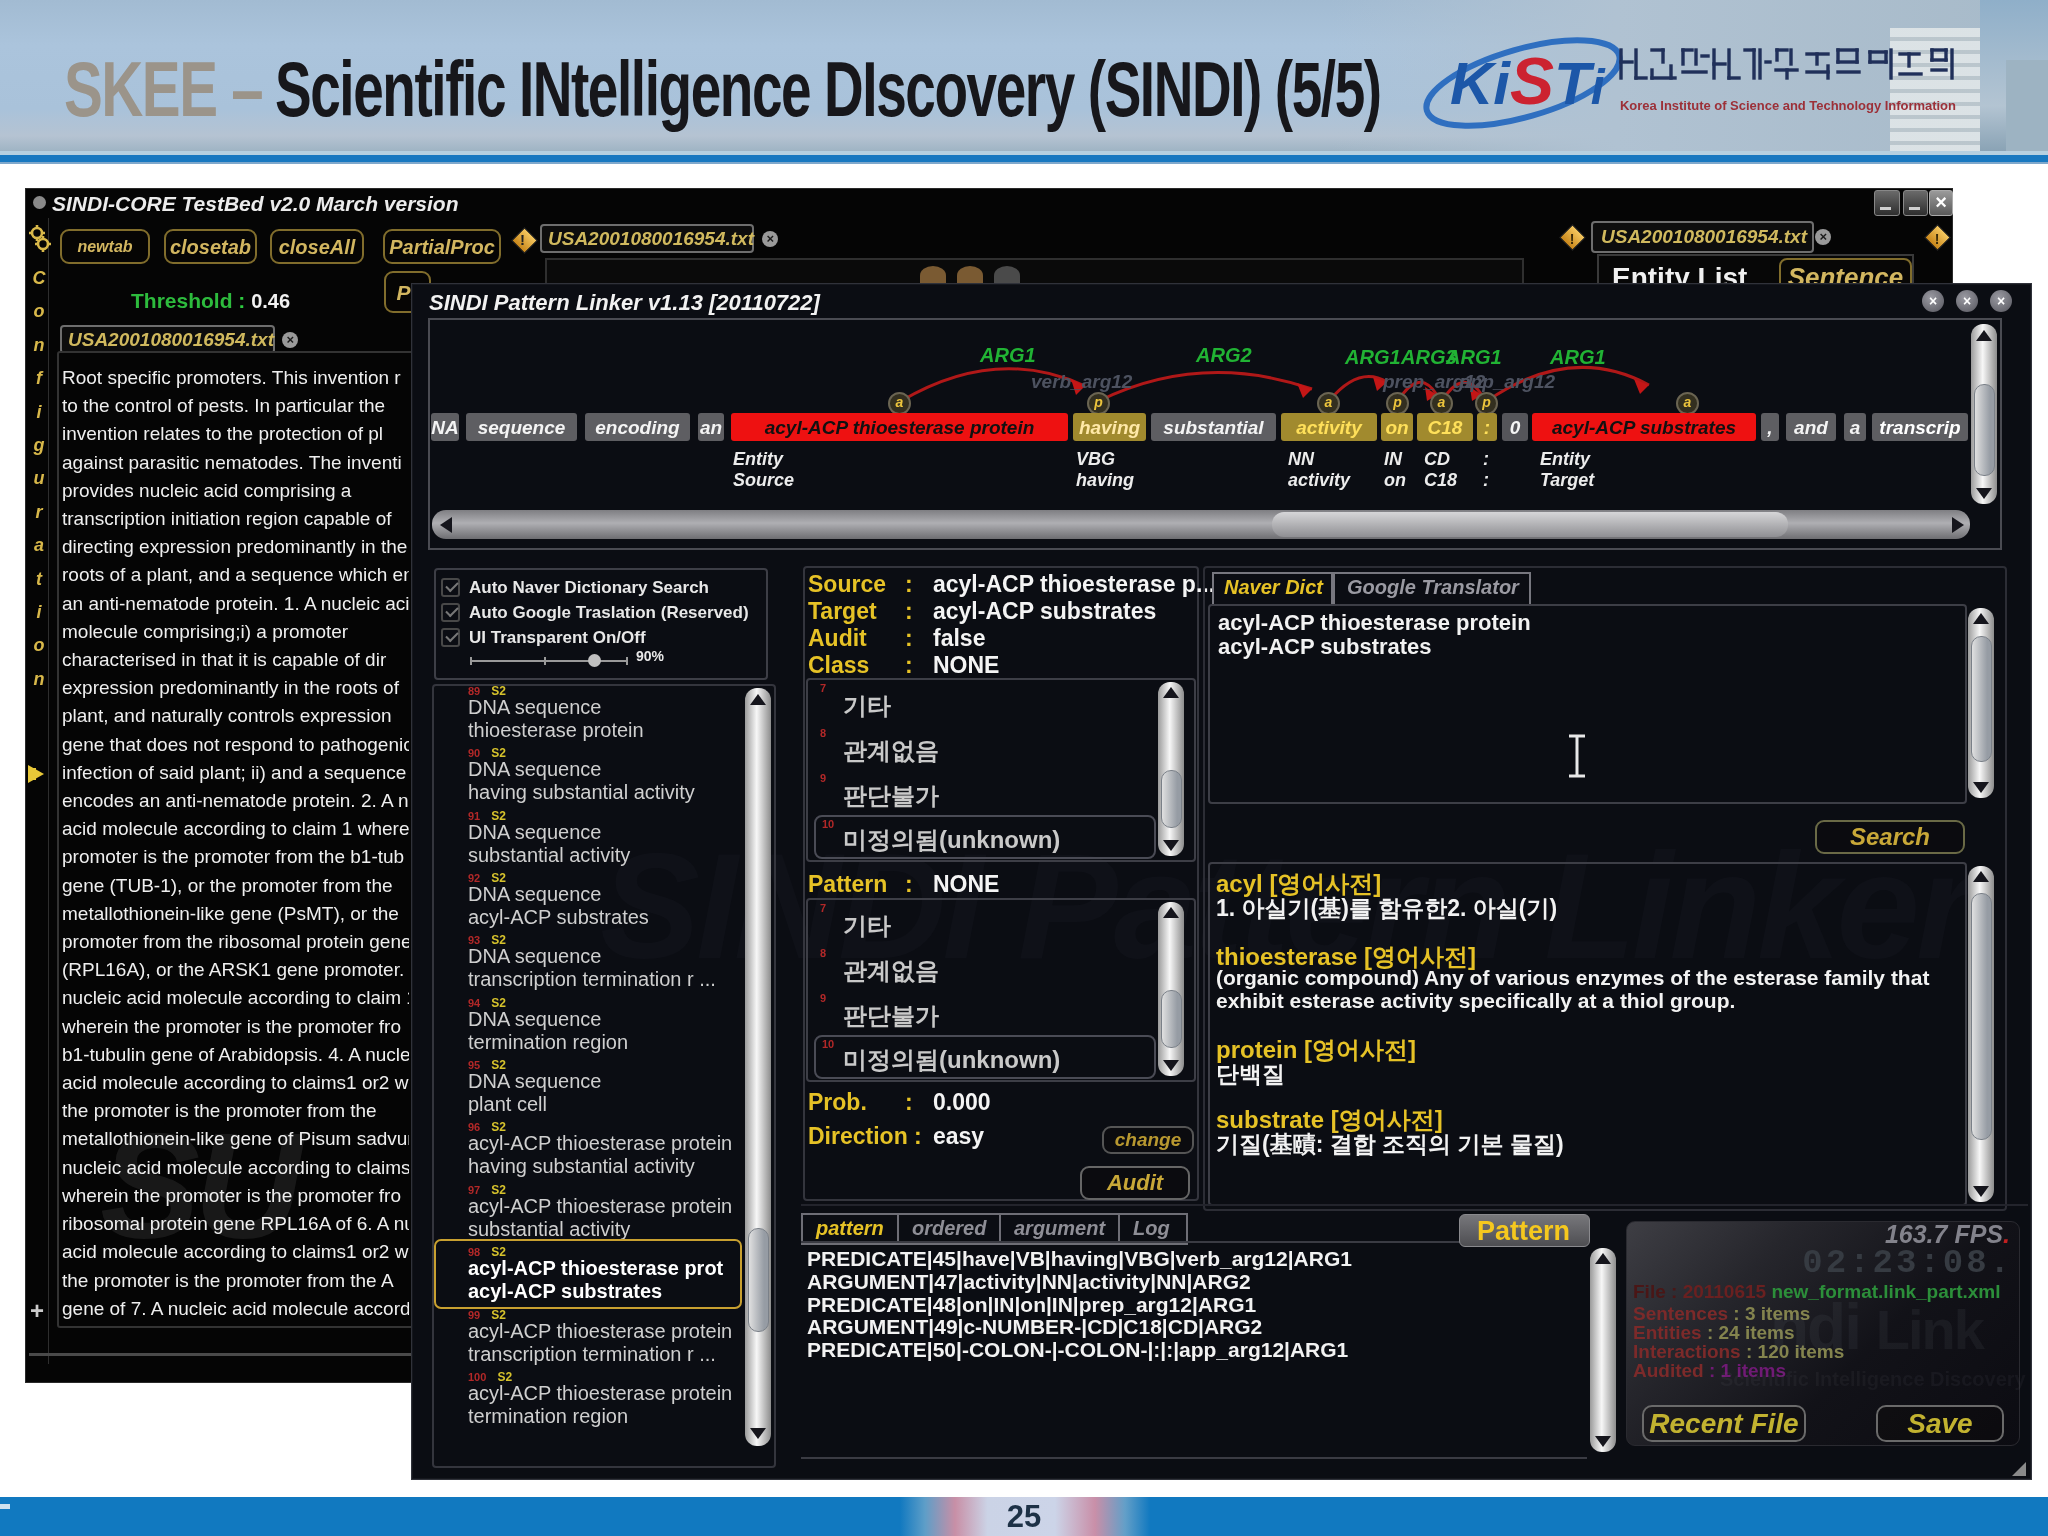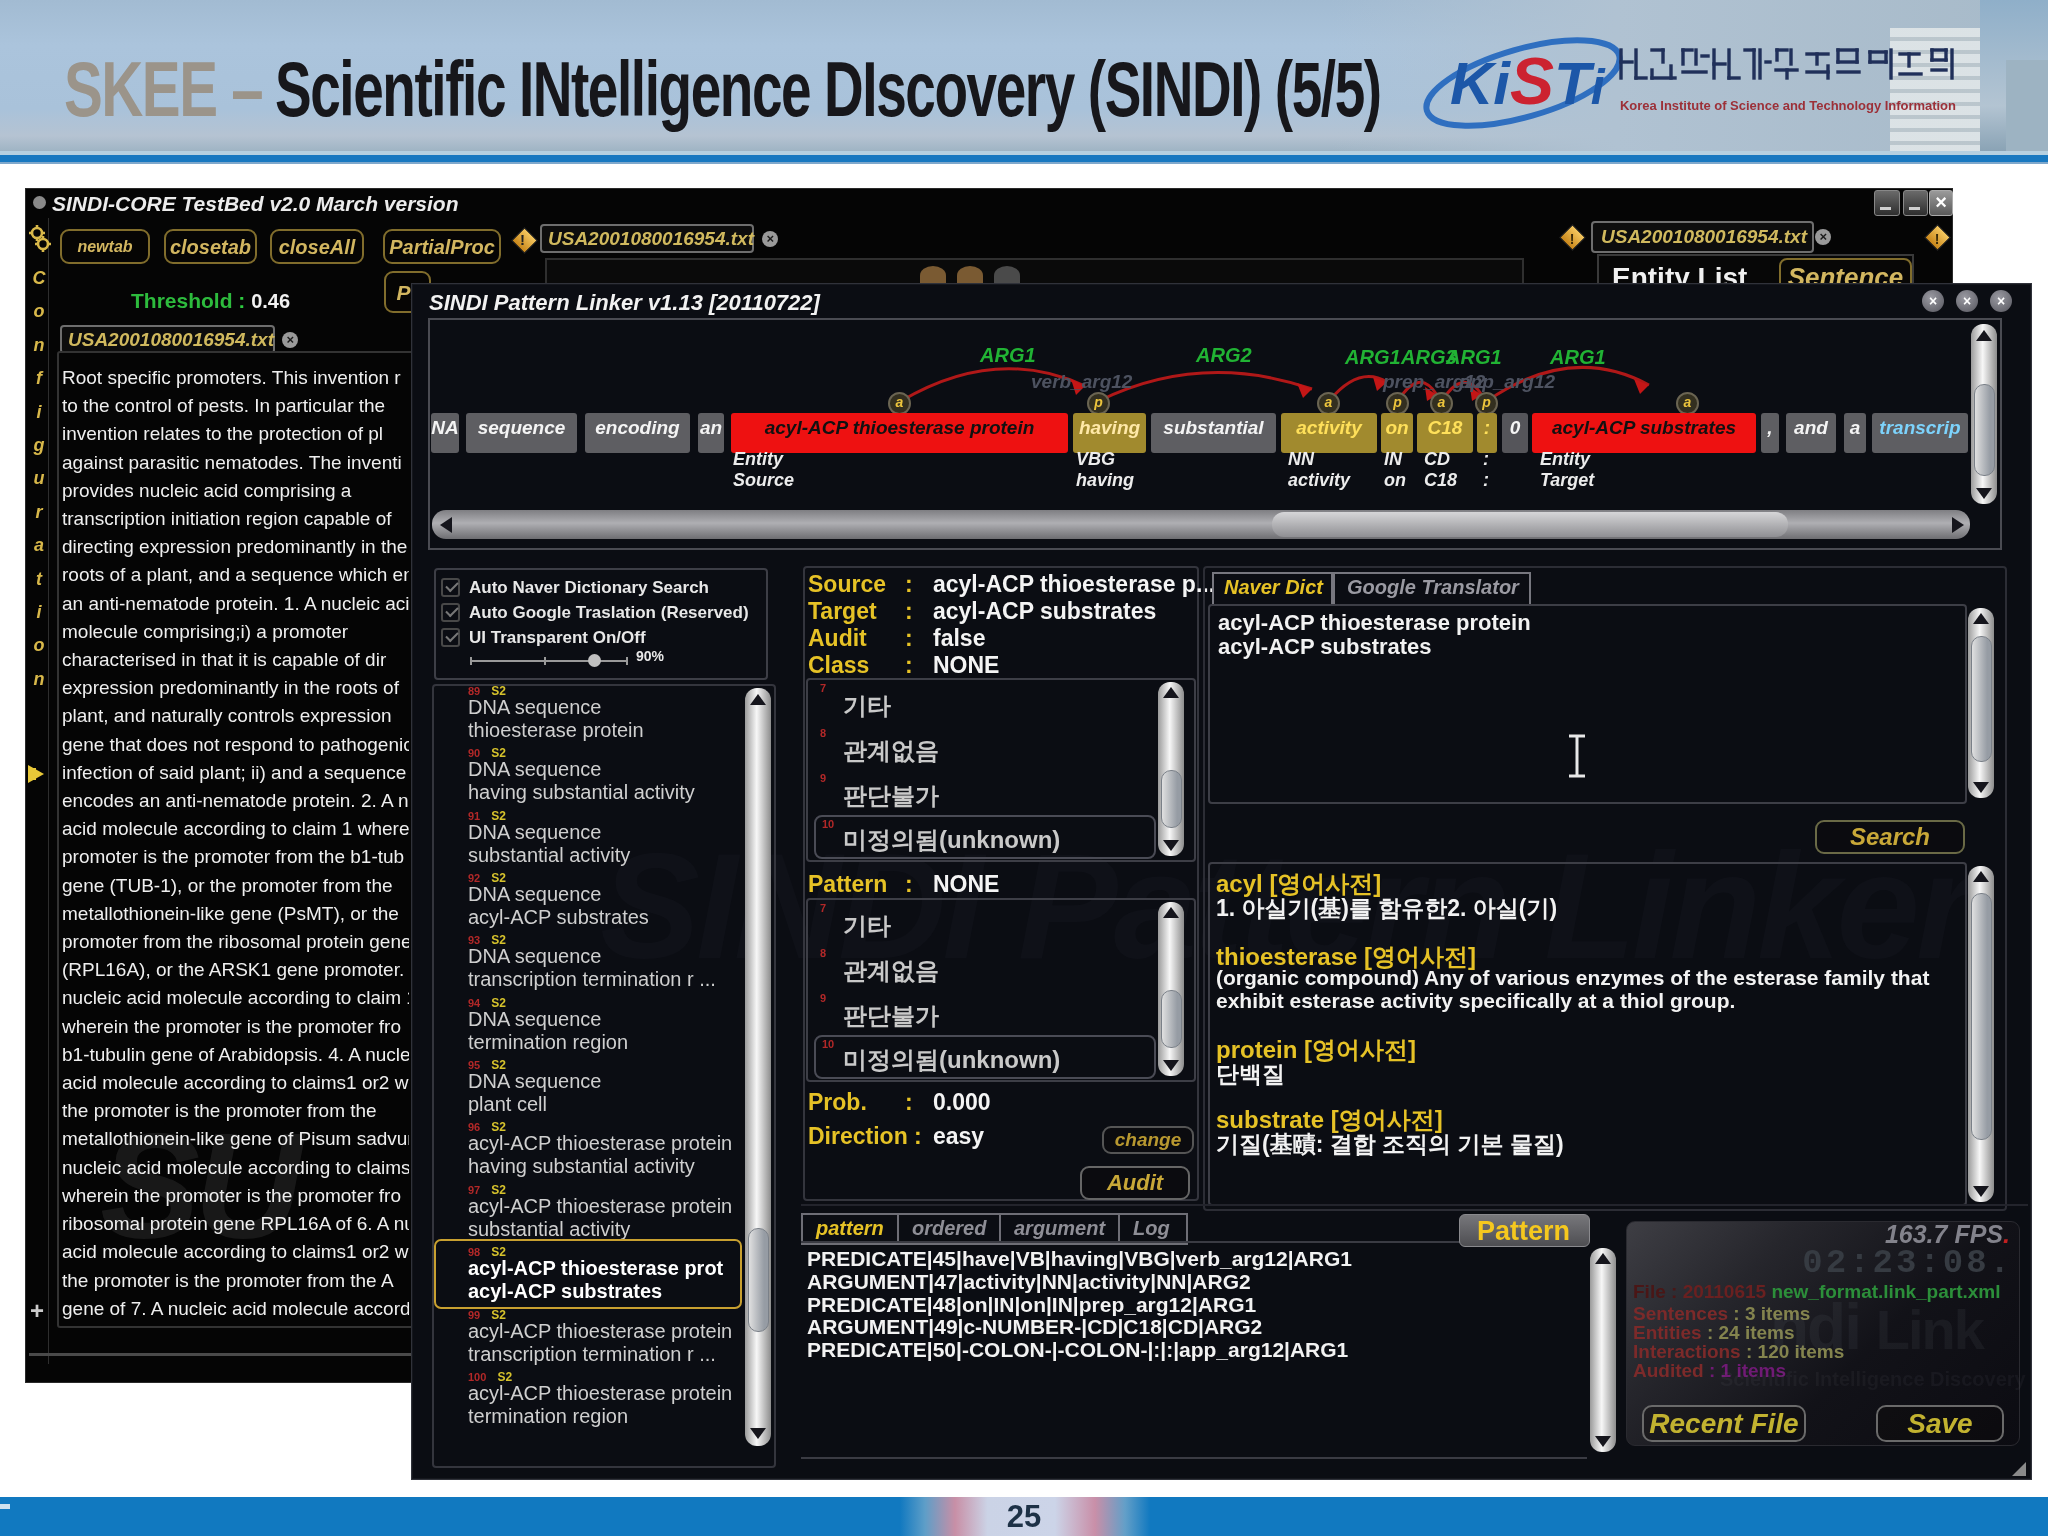--- a/index.html
+++ b/index.html
@@ -1,20 +1,20 @@
 <!DOCTYPE html>
 <html><head><meta charset="utf-8"><style>
 html,body{margin:0;padding:0}
 body{width:2048px;height:1536px;position:relative;overflow:hidden;background:#fff;font-family:"Liberation Sans",sans-serif}
 .a{position:absolute}
 .b{font-weight:bold}
 .i{font-style:italic}
 .kb{position:absolute;border:2px solid #816d2c;border-radius:9px;color:#d2b660;font-style:italic;font-weight:bold;text-align:center;background:rgba(10,8,2,.25)}
 .tab{position:absolute;border:2px solid #6e6e6e;border-radius:4px;color:#d0b95e;font-style:italic;font-weight:bold;background:#0d0d0d;white-space:nowrap}
-.tok{position:absolute;top:413px;height:40px;line-height:29px;text-align:center;font-weight:bold;border-radius:3px;font-size:19px;font-style:italic;white-space:nowrap}
+.tok{position:absolute;top:413px;height:28px;line-height:29px;text-align:center;font-weight:bold;border-radius:3px;font-size:19px;font-style:italic;white-space:nowrap}
 .bdg{position:absolute;top:392px;width:19px;height:19px;border-radius:50%;background:#332f1f;border:2px solid #6a6452;color:#ecc43c;font-weight:bold;font-style:italic;font-size:14px;text-align:center;line-height:17px}
 .ann{position:absolute;color:#ececec;font-weight:bold;font-style:italic;font-size:18px;line-height:21px;white-space:pre}
 .arg{position:absolute;color:#21b334;font-weight:bold;font-style:italic;font-size:20px}
 .garg{position:absolute;color:#4d5260;font-weight:bold;font-style:italic;font-size:19px}
 .kor{color:#c9c9c9;font-weight:bold}
 .num{color:#b22828;font-size:11px;font-weight:bold}
 .s2{color:#d6c22c;font-size:12px;font-weight:bold}
 .pill{position:absolute;border-radius:12px;background:linear-gradient(90deg,#9b9b9b,#f7f7f7 45%,#8d8d8d)}
 .thumbv{position:absolute;left:2px;width:21px;border-radius:10px;background:linear-gradient(90deg,#e0e0e0,#969ca4 80%);border:1px solid #7a8088;box-sizing:border-box}
 .tu{position:absolute;width:0;height:0;border-left:8px solid transparent;border-right:8px solid transparent;border-bottom:11px solid #15151c}
@@ -245,21 +245,21 @@
 <div class="tok" style="left:1151px;width:125px;background:#5e5e62;color:#f4f4f4">substantial</div>
 <div class="tok" style="left:1281px;width:96px;background:#a18a2e;color:#ffe05a">activity</div>
 <div class="tok" style="left:1381px;width:32px;background:#a18a2e;color:#ffe05a">on</div>
 <div class="tok" style="left:1417px;width:56px;background:#a18a2e;color:#ffe05a">C18</div>
 <div class="tok" style="left:1477px;width:20px;background:#a18a2e;color:#ffe05a">:</div>
 <div class="tok" style="left:1502px;width:26px;background:#55555a;color:#f4f4f4">0</div>
 <div class="tok" style="left:1532px;width:224px;background:#ee1111;color:#111">acyl-ACP substrates</div>
 <div class="tok" style="left:1761px;width:18px;background:#5e5e62;color:#f4f4f4">,</div>
 <div class="tok" style="left:1786px;width:50px;background:#5e5e62;color:#f4f4f4">and</div>
 <div class="tok" style="left:1844px;width:22px;background:#5e5e62;color:#f4f4f4">a</div>
-<div class="tok" style="left:1872px;width:96px;background:#5e5e62;color:#7dd3fc;overflow:hidden">transcrip</div>
+<div class="tok" style="left:1872px;width:96px;background:#5e5e62;color:#ffffff;overflow:hidden">transcrip</div>
 
 <div class="ann" style="left:733px;top:449px">Entity
 Source</div>
 <div class="ann" style="left:1076px;top:449px">VBG
 having</div>
 <div class="ann" style="left:1288px;top:449px">NN
 activity</div>
 <div class="ann" style="left:1384px;top:449px">IN
 on</div>
 <div class="ann" style="left:1424px;top:449px">CD

